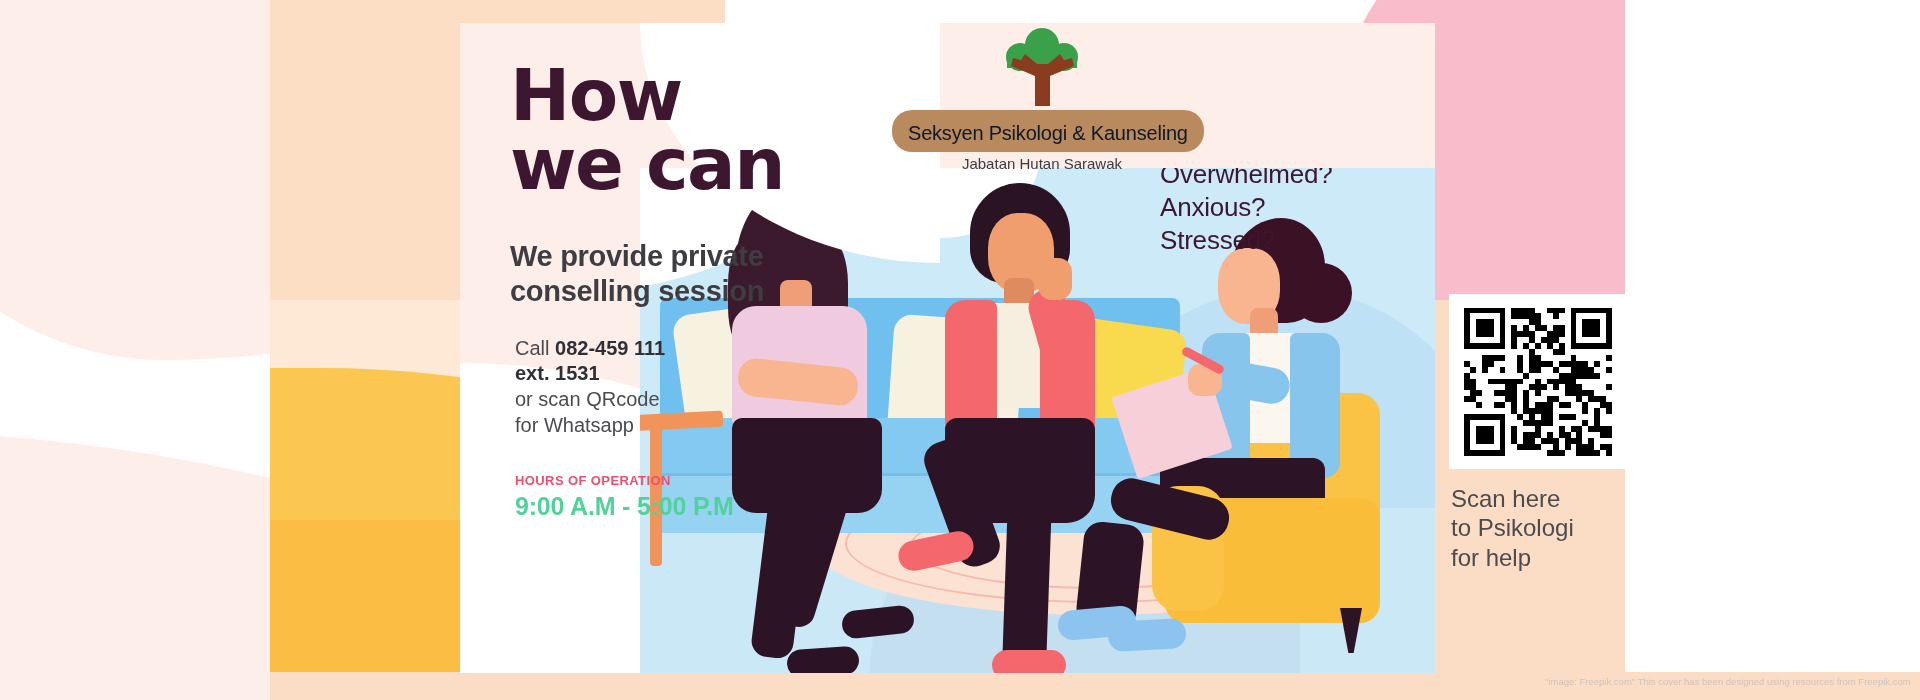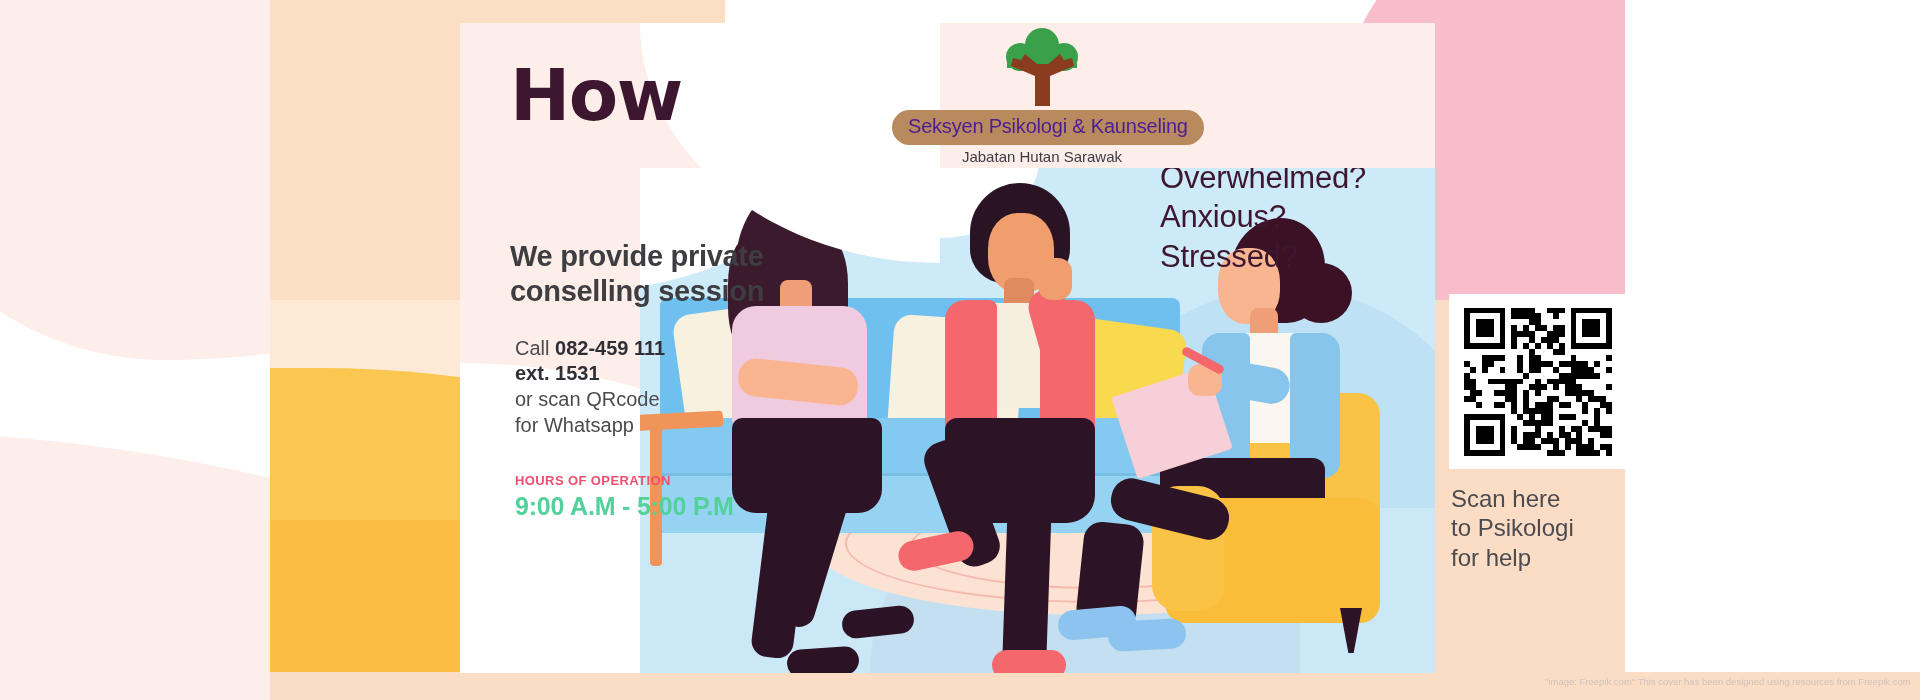--- a/index.html
+++ b/index.html
@@ -98,22 +98,22 @@
     margin:35px 0 0 5px;font-weight:bold;font-size:13px;letter-spacing:0.4px;
     color:#ef4f6e;
   }
   .hours-val{
     margin:4px 0 0 5px;font-weight:bold;font-size:25px;color:#52d19b;letter-spacing:-0.2px;
   }
 
   
   .logo{position:absolute;left:432px;top:5px;width:300px;z-index:9;text-align:center;}
   .logo-pill{
-    display:inline-block;background:#b98a5e;color:#4c1d95;border-radius:20px;
-    padding:5px 16px 7px;font-size:20px;letter-spacing:-0.2px;white-space:nowrap;
+    display:inline-block;background:#b98a5e;color:#0f172a;border-radius:20px;
+    padding:12px 16px 7px;font-size:20px;letter-spacing:-0.2px;white-space:nowrap;
   }
   .logo-sub{margin-top:3px;font-size:15px;color:#3c3c42;}
 
   
   .illus{
     position:absolute;left:180px;top:145px;width:795px;height:505px;
     background:#cdeaf8;overflow:hidden;
   }
   .il-white-corner{position:absolute;left:-30px;top:-20px;width:230px;height:130px;background:#fff;
     border-bottom-right-radius:100% 100%;transform:rotate(-6deg);}
@@ -197,21 +197,21 @@
     border-radius:5px;transform:rotate(28deg);}
   .pC-pants{position:absolute;left:520px;top:290px;width:165px;height:95px;background:#2c1426;border-radius:12px 12px 24px 24px;}
   .pC-leg{position:absolute;left:470px;top:320px;width:120px;height:42px;background:#2c1426;border-radius:20px;transform:rotate(14deg);}
   .pC-leg2{position:absolute;left:440px;top:355px;width:60px;height:105px;background:#2c1426;border-radius:18px;transform:rotate(6deg);}
   .pC-shoe1{position:absolute;left:418px;top:440px;width:78px;height:30px;background:#8dc4ef;border-radius:15px;transform:rotate(-5deg);}
   .pC-shoe2{position:absolute;left:468px;top:452px;width:78px;height:30px;background:#8dc4ef;border-radius:15px;transform:rotate(-3deg);}
 
   
   .questions{
     position:absolute;left:520px;top:-10px;z-index:20;
-    font-size:31px;line-height:1.27;color:#3d1630;letter-spacing:-0.2px;
+    font-size:26px;line-height:1.27;color:#3d1630;letter-spacing:-0.2px;
   }
 
   
   .qr-panel{position:absolute;left:1435px;top:0;width:190px;height:700px;z-index:20;margin-top:29px;}
   .qr-box{
     position:absolute;left:14px;top:265px;width:178px;height:175px;background:#ffffff;
     display:flex;align-items:center;justify-content:center;
   }
   .qr-grid{width:148px;height:148px;display:grid;grid-template-columns:repeat(25,1fr);
     grid-template-rows:repeat(25,1fr);}
@@ -343,21 +343,21 @@
         <path d="M40 36 L28 26 L24 32 L40 44 Z" fill="#8a3c21"></path>
         <path d="M51 36 L63 26 L67 32 L51 44 Z" fill="#8a3c21"></path>
       </svg>
       <div class="logo-pill">Seksyen Psikologi &amp; Kaunseling</div>
       <div class="logo-sub">Jabatan Hutan Sarawak</div>
     </div>
 
     <div class="txt-col">
       <h1 class="headline">
         <span>How</span><br>
-        <br>
+        <span>we can</span><br>
       </h1>
 
       <div class="subhead">
         <div>We provide private</div>
         <div>conselling session</div>
       </div>
 
       <div class="callblock">
         <div><span>Call </span><b>082-459 111</b></div>
         <div><b>ext. 1531</b></div>

